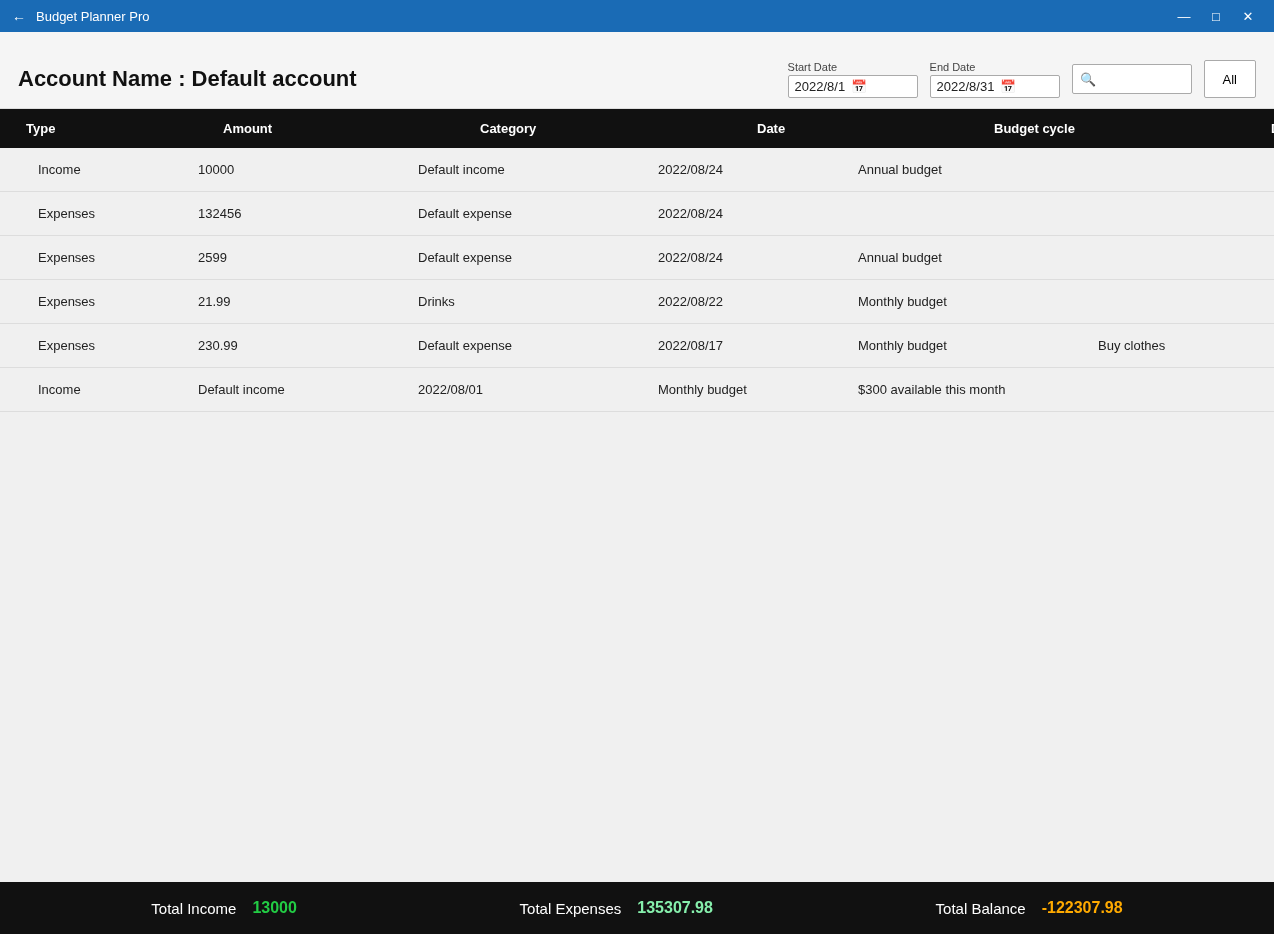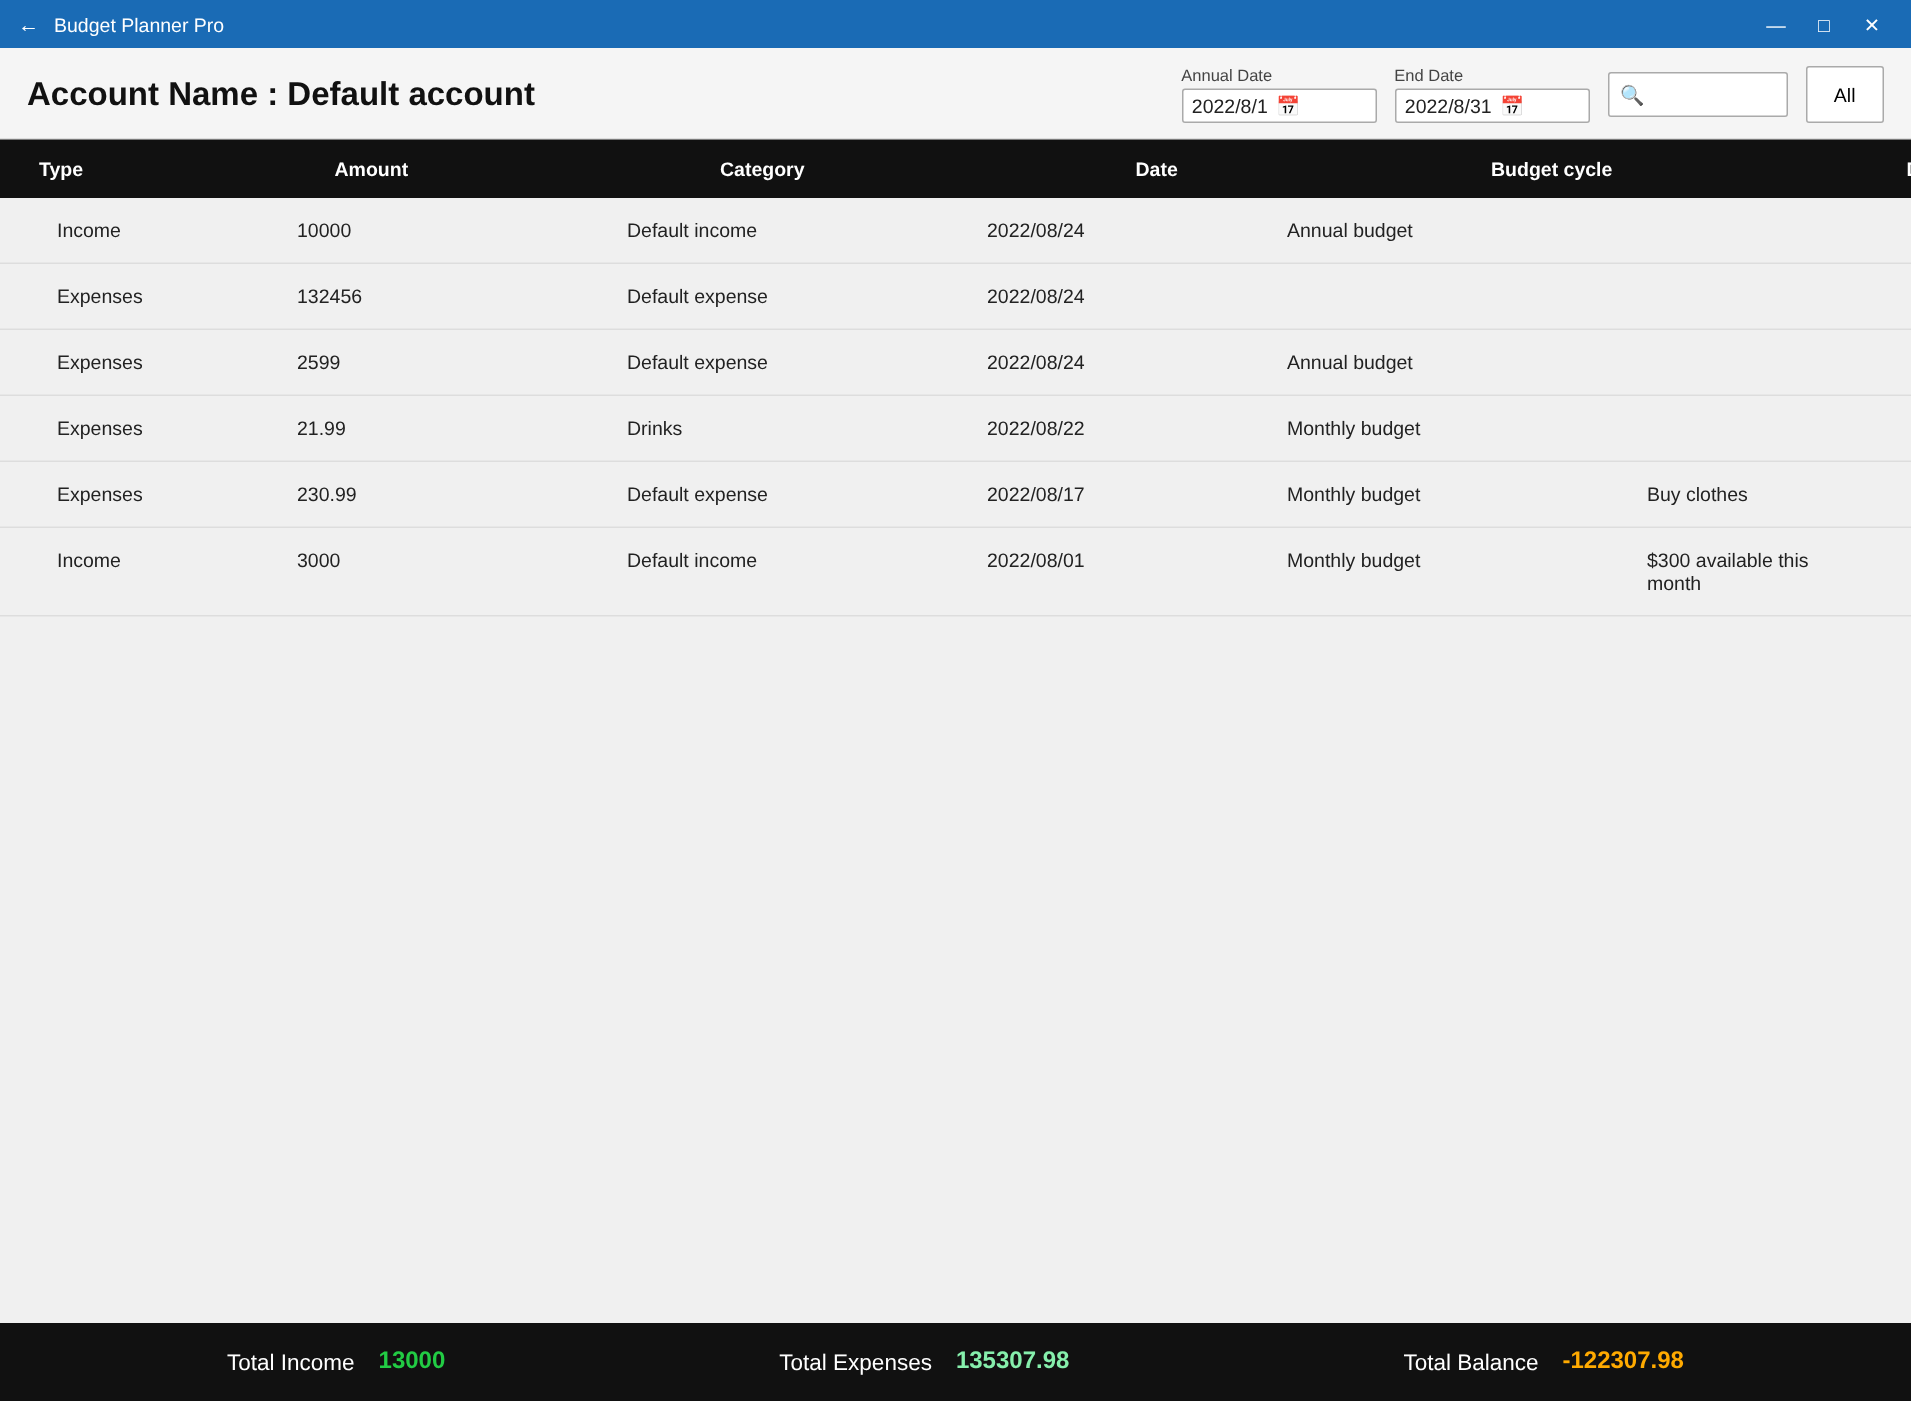--- a/index.html
+++ b/index.html
@@ -50,21 +50,21 @@
       justify-content: center;
       font-size: 13px;
       cursor: pointer;
       border: none;
       background: transparent;
     }
 
     
     .header-area {
       background: #f5f5f5;
-      padding: 12px 18px 10px 18px;
+      padding: 28px 18px 10px 18px;
       display: flex;
       align-items: center;
       justify-content: space-between;
       flex-shrink: 0;
       border-bottom: 1px solid #ddd;
     }
     .account-title {
       font-size: 22px;
       font-weight: 700;
       color: #111;
@@ -201,21 +201,21 @@
     <button class="title-bar-btn">□</button>
     <button class="title-bar-btn close">✕</button>
   </div>
 </div>
 
 <div class="header-area">
   <div class="account-title">Account Name : Default account</div>
   <div class="header-controls">
     <div class="date-group">
       <div class="date-field">
-        <span class="date-label">Annual Date</span>
+        <span class="date-label">Start Date</span>
         <div class="date-input-wrap">
           <span>2022/8/1</span>
           <span class="calendar-icon">📅</span>
         </div>
       </div>
       <div class="date-field">
         <span class="date-label">End Date</span>
         <div class="date-input-wrap">
           <span>2022/8/31</span>
           <span class="calendar-icon">📅</span>
@@ -273,21 +273,20 @@
     <div class="table-row">
       <div class="table-cell">Expenses</div>
       <div class="table-cell">230.99</div>
       <div class="table-cell">Default expense</div>
       <div class="table-cell">2022/08/17</div>
       <div class="table-cell">Monthly budget</div>
       <div class="table-cell">Buy clothes</div>
     </div>
     <div class="table-row">
       <div class="table-cell">Income</div>
-      <div class="table-cell">3000</div>
       <div class="table-cell">Default income</div>
       <div class="table-cell">2022/08/01</div>
       <div class="table-cell">Monthly budget</div>
       <div class="table-cell">$300 available this month</div>
     </div>
   </div>
 
 <div class="footer">
   <div class="footer-item">
     <span class="footer-label">Total Income</span>

